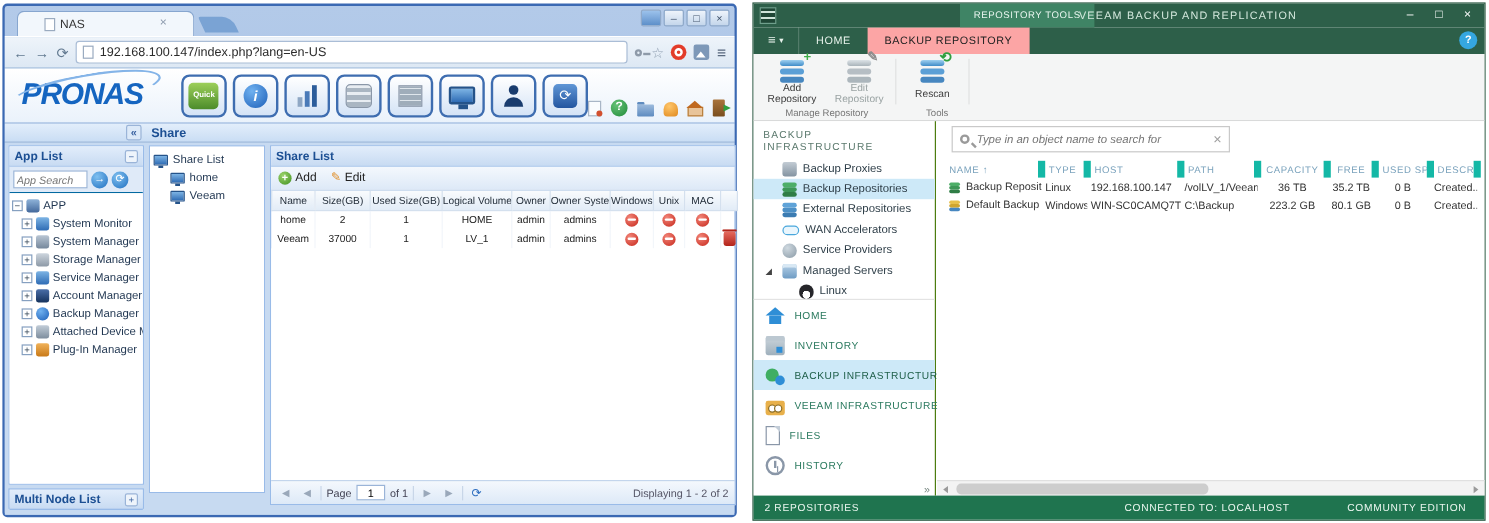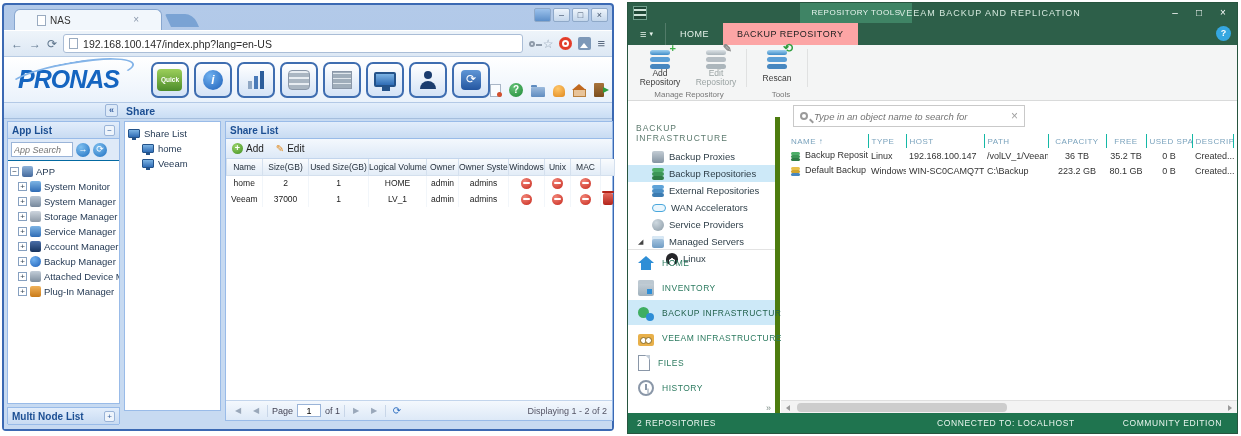--- a/index.html
+++ b/index.html
@@ -164,21 +164,21 @@
   .dstack{position:relative;width:22px;height:22px}
   .disk{position:absolute;left:1px;top:1px;width:20px;height:5px;border-radius:2.5px;
     background:linear-gradient(#9fd0f0,#3f8cc8);box-shadow:0 7px 0 #5b9fd6,0 14px 0 #4787c0}
   .disabled .disk{background:linear-gradient(#dde3e7,#aab4ba);box-shadow:0 7px 0 #b6bec4,0 14px 0 #acb6bc}
   .badge{position:absolute;right:-5px;top:-5px;font-size:11px;font-weight:bold;color:#3fae49}
   .badge.gray{color:#8c8c8c}.badge.grn{color:#2f9e3f;font-size:12px}
   .rsep{width:1px;background:#e0e1e1;margin:2px 2px 0}
   .rgroups{position:absolute;left:4px;bottom:1px;display:flex;font-size:8px;color:#777}
   .rg1{width:114px;text-align:center}.rg2{width:60px;text-align:center;margin-left:5px}
   .vbody{position:absolute;left:0;right:0;top:98px;bottom:20px}
-  .vleft{position:absolute;left:0;top:16px;bottom:0;width:152px;border-right:5px solid #4d7c0f;background:#fff}
+  .vleft{position:absolute;left:0;top:0;bottom:0;width:152px;border-right:1px solid #4d7c0f;background:#fff}
   .vtreehead{padding:6px 8px 5px;font-size:8.5px;letter-spacing:1px;color:#5c7a6e}
   .vti{display:flex;align-items:center;gap:5px;height:17px;padding-left:24px;position:relative;
     font-size:9.5px;color:#2e3e48;white-space:nowrap}
   .vti.sel{background:#cde9f8}
   .vti .vexpnd{position:absolute;left:10px;top:5px;font-size:7px;color:#444}
   .vti.child{padding-left:38px}
   .tic{width:12px;height:12px;flex:none;position:relative}
   .tic.proxy{background:linear-gradient(#c3ccd4,#8494a2);border-radius:2px}
   .tic.repo{width:12px;height:4px;border-radius:2px;background:#4dae68;box-shadow:0 4px 0 #3d9657,0 8px 0 #2f7d46;margin-bottom:8px}
   .tic.ext{width:12px;height:4px;border-radius:2px;background:#5fa3d8;box-shadow:0 4px 0 #4d90c6,0 8px 0 #3c7cb2;margin-bottom:8px}
@@ -211,21 +211,21 @@
   .vmain{position:absolute;left:153px;top:0;right:0;bottom:0;background:#fff}
   .vsearch{position:absolute;left:12px;top:4px;width:232px;height:22px;border:1px solid #c9c9c9;
     display:flex;align-items:center;gap:6px;padding:0 6px}
   .mag{width:8px;height:8px;border:2px solid #9a9a9a;border-radius:50%;position:relative;flex:none}
   .mag::after{content:"";position:absolute;left:7px;top:6px;width:5px;height:2px;background:#9a9a9a;transform:rotate(45deg)}
   .vsearch input{flex:1;border:none;outline:none;font-size:9.5px;font-style:italic;color:#8a8a8a;font-family:inherit;background:transparent}
   .vsearch .clr{color:#a0a0a0;font-size:12px;line-height:12px}
   .vgrid{position:absolute;left:7px;right:3px;top:33px}
   .vgrid table{width:100%;border-collapse:collapse;table-layout:fixed;font-size:9px}
   .vgrid th{color:#7ba3bd;font-size:8px;text-transform:uppercase;letter-spacing:.5px;font-weight:normal;
-    text-align:left;height:14px;padding:0 3px;border-right:1px solid #14b8a6;white-space:nowrap;overflow:hidden}
+    text-align:left;height:14px;padding:0 3px;border-right:6px solid #14b8a6;white-space:nowrap;overflow:hidden}
   .vgrid td{height:15px;padding:0 3px;color:#333;white-space:nowrap;overflow:hidden}
   .vgrid .num{text-align:center}
   .ric{display:inline-block;width:9px;height:3px;border-radius:1.5px;background:#4dae68;
     box-shadow:0 3px 0 #3d9657,0 6px 0 #2f7d46;margin-right:5px;margin-bottom:6px;vertical-align:middle}
   .ric.winr{background:#e8c04a;box-shadow:0 3px 0 #d0a52f,0 6px 0 #4787c0}
   .hscroll{position:absolute;left:0;right:0;bottom:0;height:13px;background:#f3f3f3;border-top:1px solid #e0e0e0}
   .hthumb{position:absolute;left:16px;top:2px;width:210px;height:9px;background:#cdcdcd;border-radius:4px}
   .harrow{position:absolute;top:4px;width:0;height:0;border-top:3px solid transparent;border-bottom:3px solid transparent}
   .harrow.l{left:5px;border-right:4px solid #9a9a9a}
   .harrow.r{right:5px;border-left:4px solid #9a9a9a}

